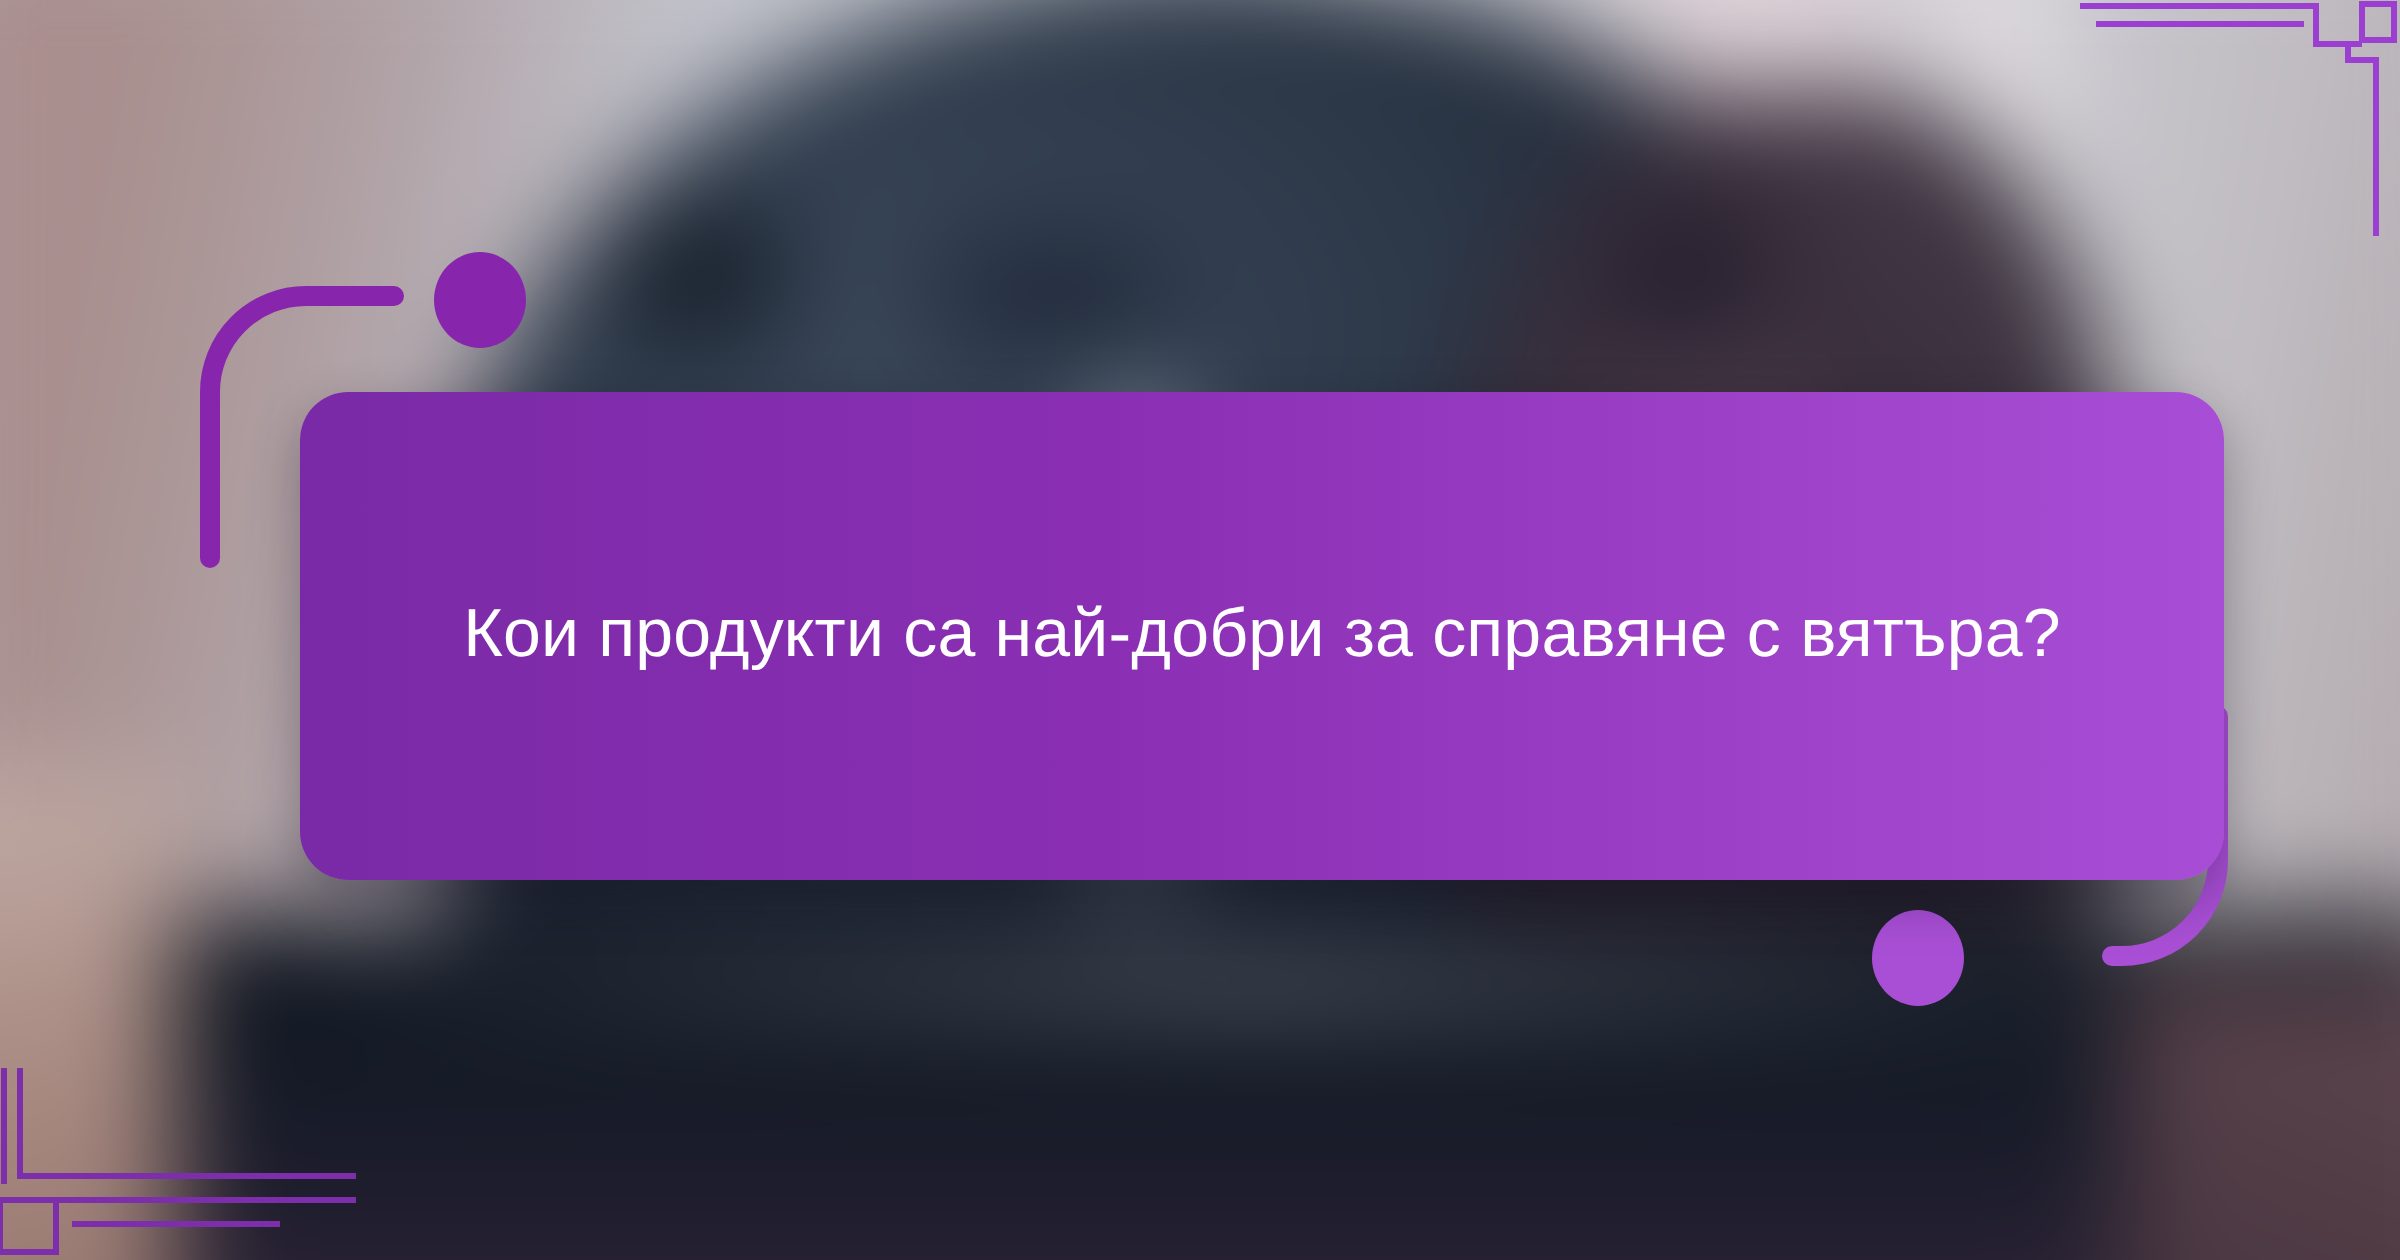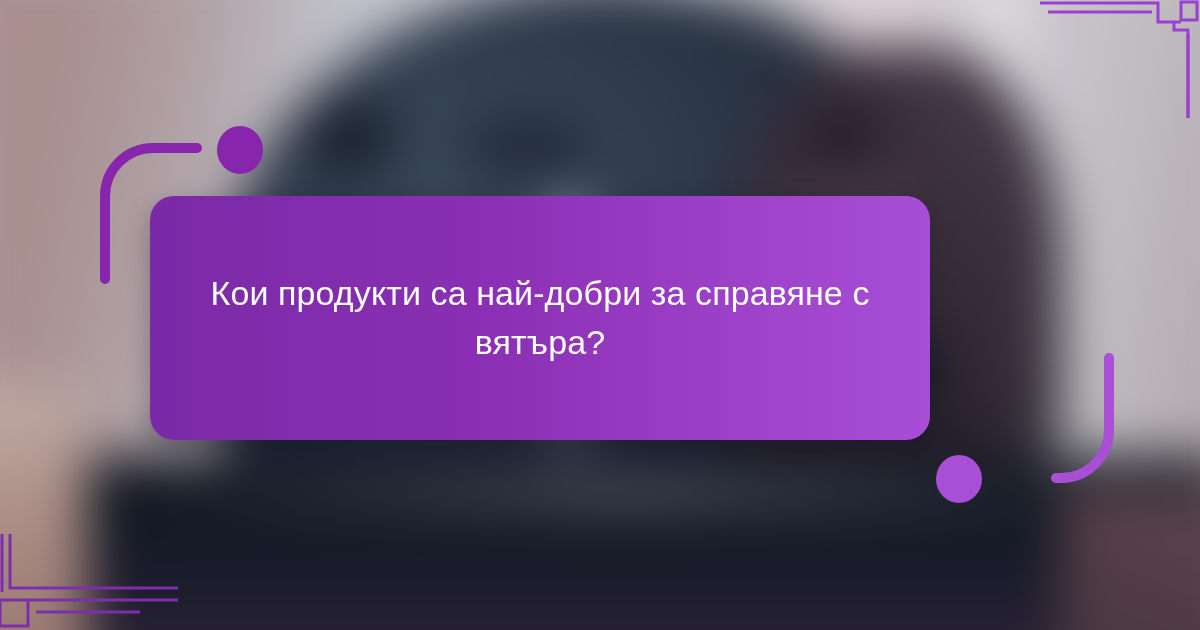--- a/index.html
+++ b/index.html
@@ -125,21 +125,21 @@
   .dot-br{
     left:936px; top:455px;
     width:46px; height:48px;
     background:#a94fd6;
   }
 
   
   .card{
     position:absolute;
     left:150px; top:196px;
-    width:780px; height:244px;
+    width:962px; height:244px;
     border-radius:24px;
     background:linear-gradient(90deg, #7a2aa6 0%, #8a2fb4 42%, #9b40c6 72%, #a84ed6 100%);
     box-shadow:0 10px 26px rgba(20,10,30,.32);
     display:flex;
     align-items:center;
     justify-content:center;
     padding:0 35px;
   }
   .card-title{
     color:#ffffff;

